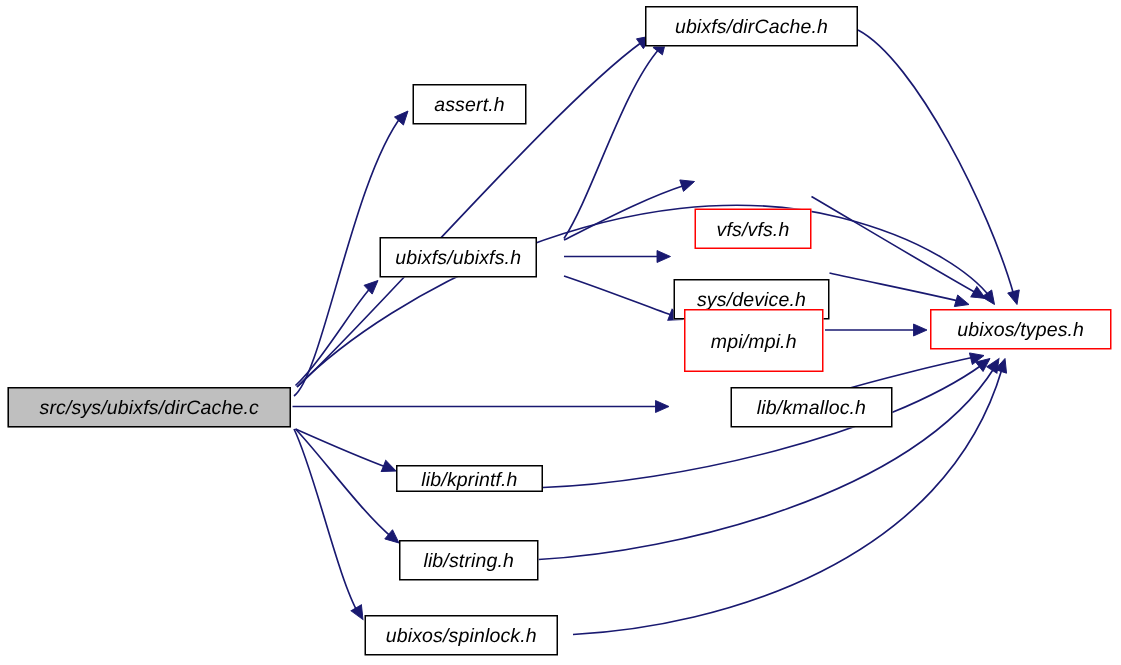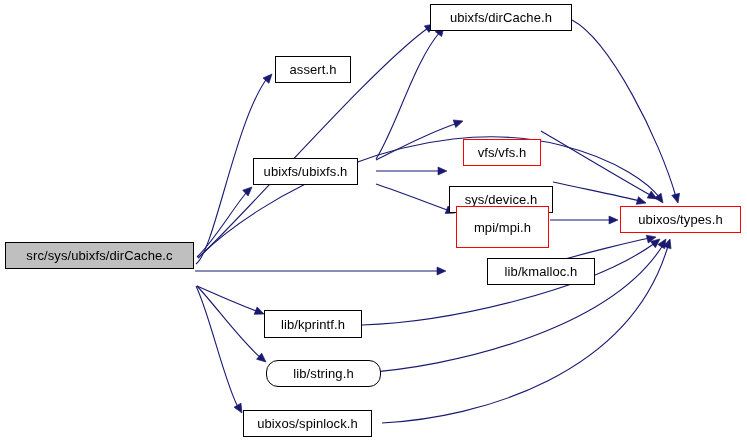--- a/index.html
+++ b/index.html
@@ -42,20 +42,21 @@
     display: flex;
     align-items: center;
     justify-content: center;
     background: #ffffff;
     border: 1px solid #000000;
     font-size: 13px;
     color: #000000;
     white-space: nowrap;
     letter-spacing: 0.1px;
     line-height: 1;
+    font-style: italic;
   }
   .node-box.root {
     background: #bfbfbf;
     border: 1px solid #000000;
   }
   .node-box.redborder {
     border: 1px solid #ff0000;
   }
   .node-label {
     display: block;
@@ -108,21 +109,21 @@
         <polygon class="arrow-head" points="0,0 -9,-4 -9,4" transform="translate(646,203) rotate(16)"></polygon>
         <polygon class="arrow-head" points="0,0 -9,-4 -9,4" transform="translate(618,220) rotate(0)"></polygon>
         <polygon class="arrow-head" points="0,0 -9,-4 -9,4" transform="translate(656,237) rotate(-14)"></polygon>
         <polygon class="arrow-head" points="0,0 -9,-4 -9,4" transform="translate(660,239) rotate(-38)"></polygon>
         <polygon class="arrow-head" points="0,0 -9,-4 -9,4" transform="translate(666,239) rotate(-58)"></polygon>
         <polygon class="arrow-head" points="0,0 -9,-4 -9,4" transform="translate(670,239) rotate(-72)"></polygon>
       </g>
   </svg>
 
   <div id="nodes-layer">
-      <div class="node-box root" style="left: 5px; top: 242px; width: 189px; height: 27px;">
+      <div class="node-box root" style="left: 5px; top: 258px; width: 189px; height: 27px;">
         <span class="node-label">src/sys/ubixfs/dirCache.c</span>
       </div>
       <div class="node-box" style="left: 430px; top: 4px; width: 142px; height: 27px;">
         <span class="node-label">ubixfs/dirCache.h</span>
       </div>
       <div class="node-box" style="left: 275px; top: 56px; width: 76px; height: 27px;">
         <span class="node-label">assert.h</span>
       </div>
       <div class="node-box redborder" style="left: 463px; top: 107px; width: 78px; height: 27px; margin-top: 32px;">
         <span class="node-label">vfs/vfs.h</span>
@@ -135,24 +136,24 @@
       </div>
       <div class="node-box redborder" style="left: 456px; top: 206px; width: 93px; height: 42px;">
         <span class="node-label">mpi/mpi.h</span>
       </div>
       <div class="node-box redborder" style="left: 620px; top: 206px; width: 121px; height: 27px;">
         <span class="node-label">ubixos/types.h</span>
       </div>
       <div class="node-box" style="left: 447px; top: 258px; width: 108px; height: 27px; margin-left: 40px;">
         <span class="node-label">lib/kmalloc.h</span>
       </div>
-      <div class="node-box" style="left: 264px; top: 310px; width: 98px; height: 28px;">
+      <div class="node-box" style="left: 264px; top: 310px; width: 98px; height: 18px;">
         <span class="node-label">lib/kprintf.h</span>
       </div>
-      <div class="node-box" style="left: 266px; top: 360px; width: 115px; height: 27px; border-radius: 12px;">
+      <div class="node-box" style="left: 266px; top: 360px; width: 93px; height: 27px;">
         <span class="node-label">lib/string.h</span>
       </div>
       <div class="node-box" style="left: 243px; top: 410px; width: 129px; height: 27px;">
         <span class="node-label">ubixos/spinlock.h</span>
       </div>
     </div>
 
 </div>
 
 </body></html>

